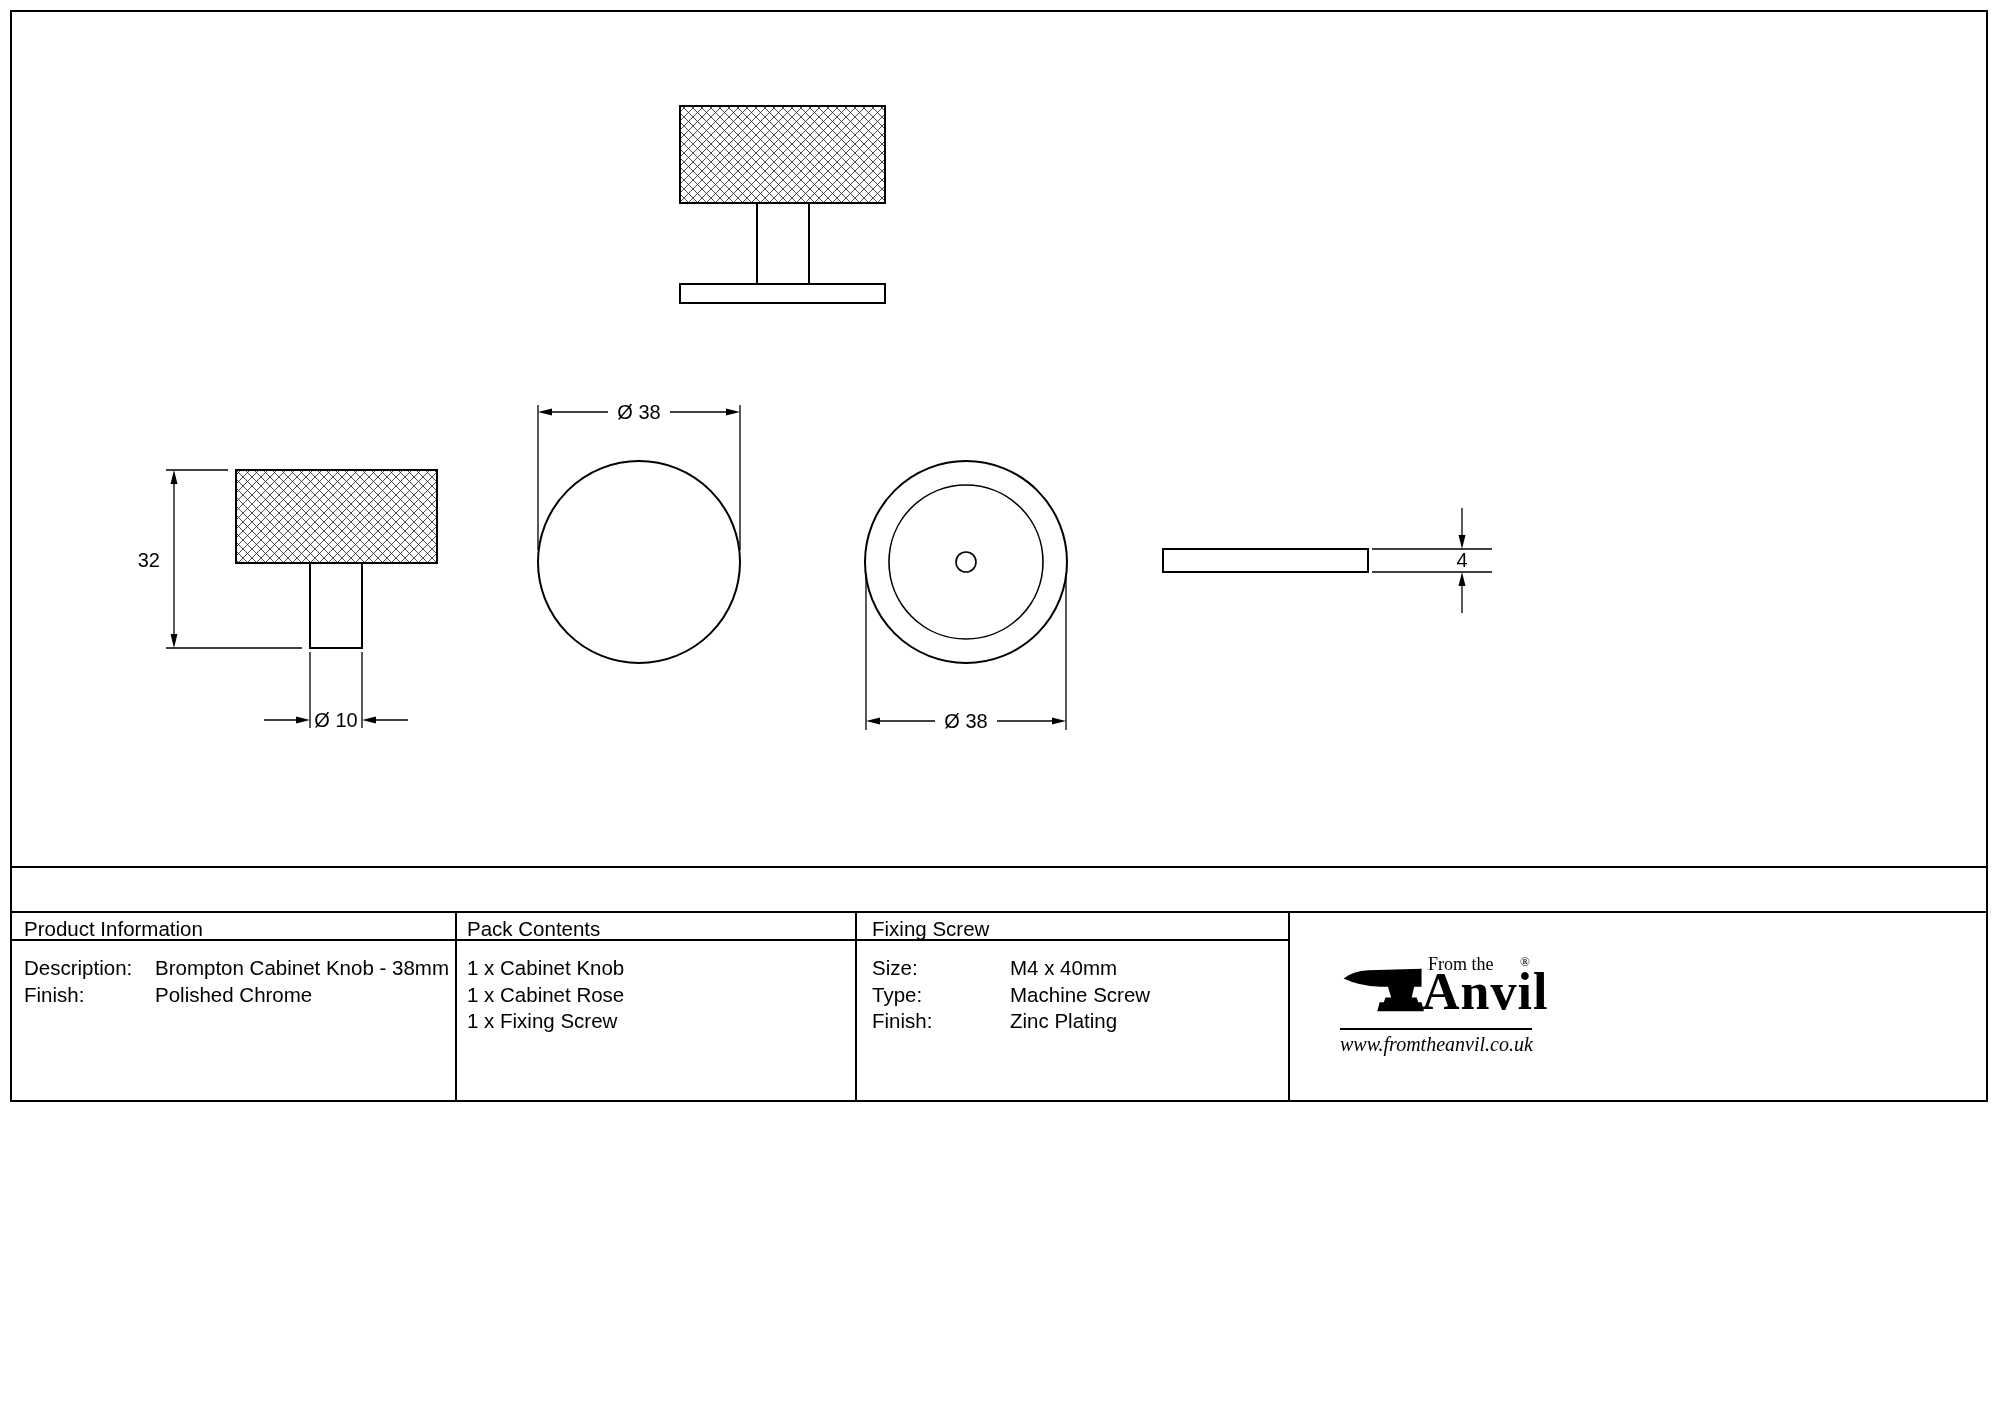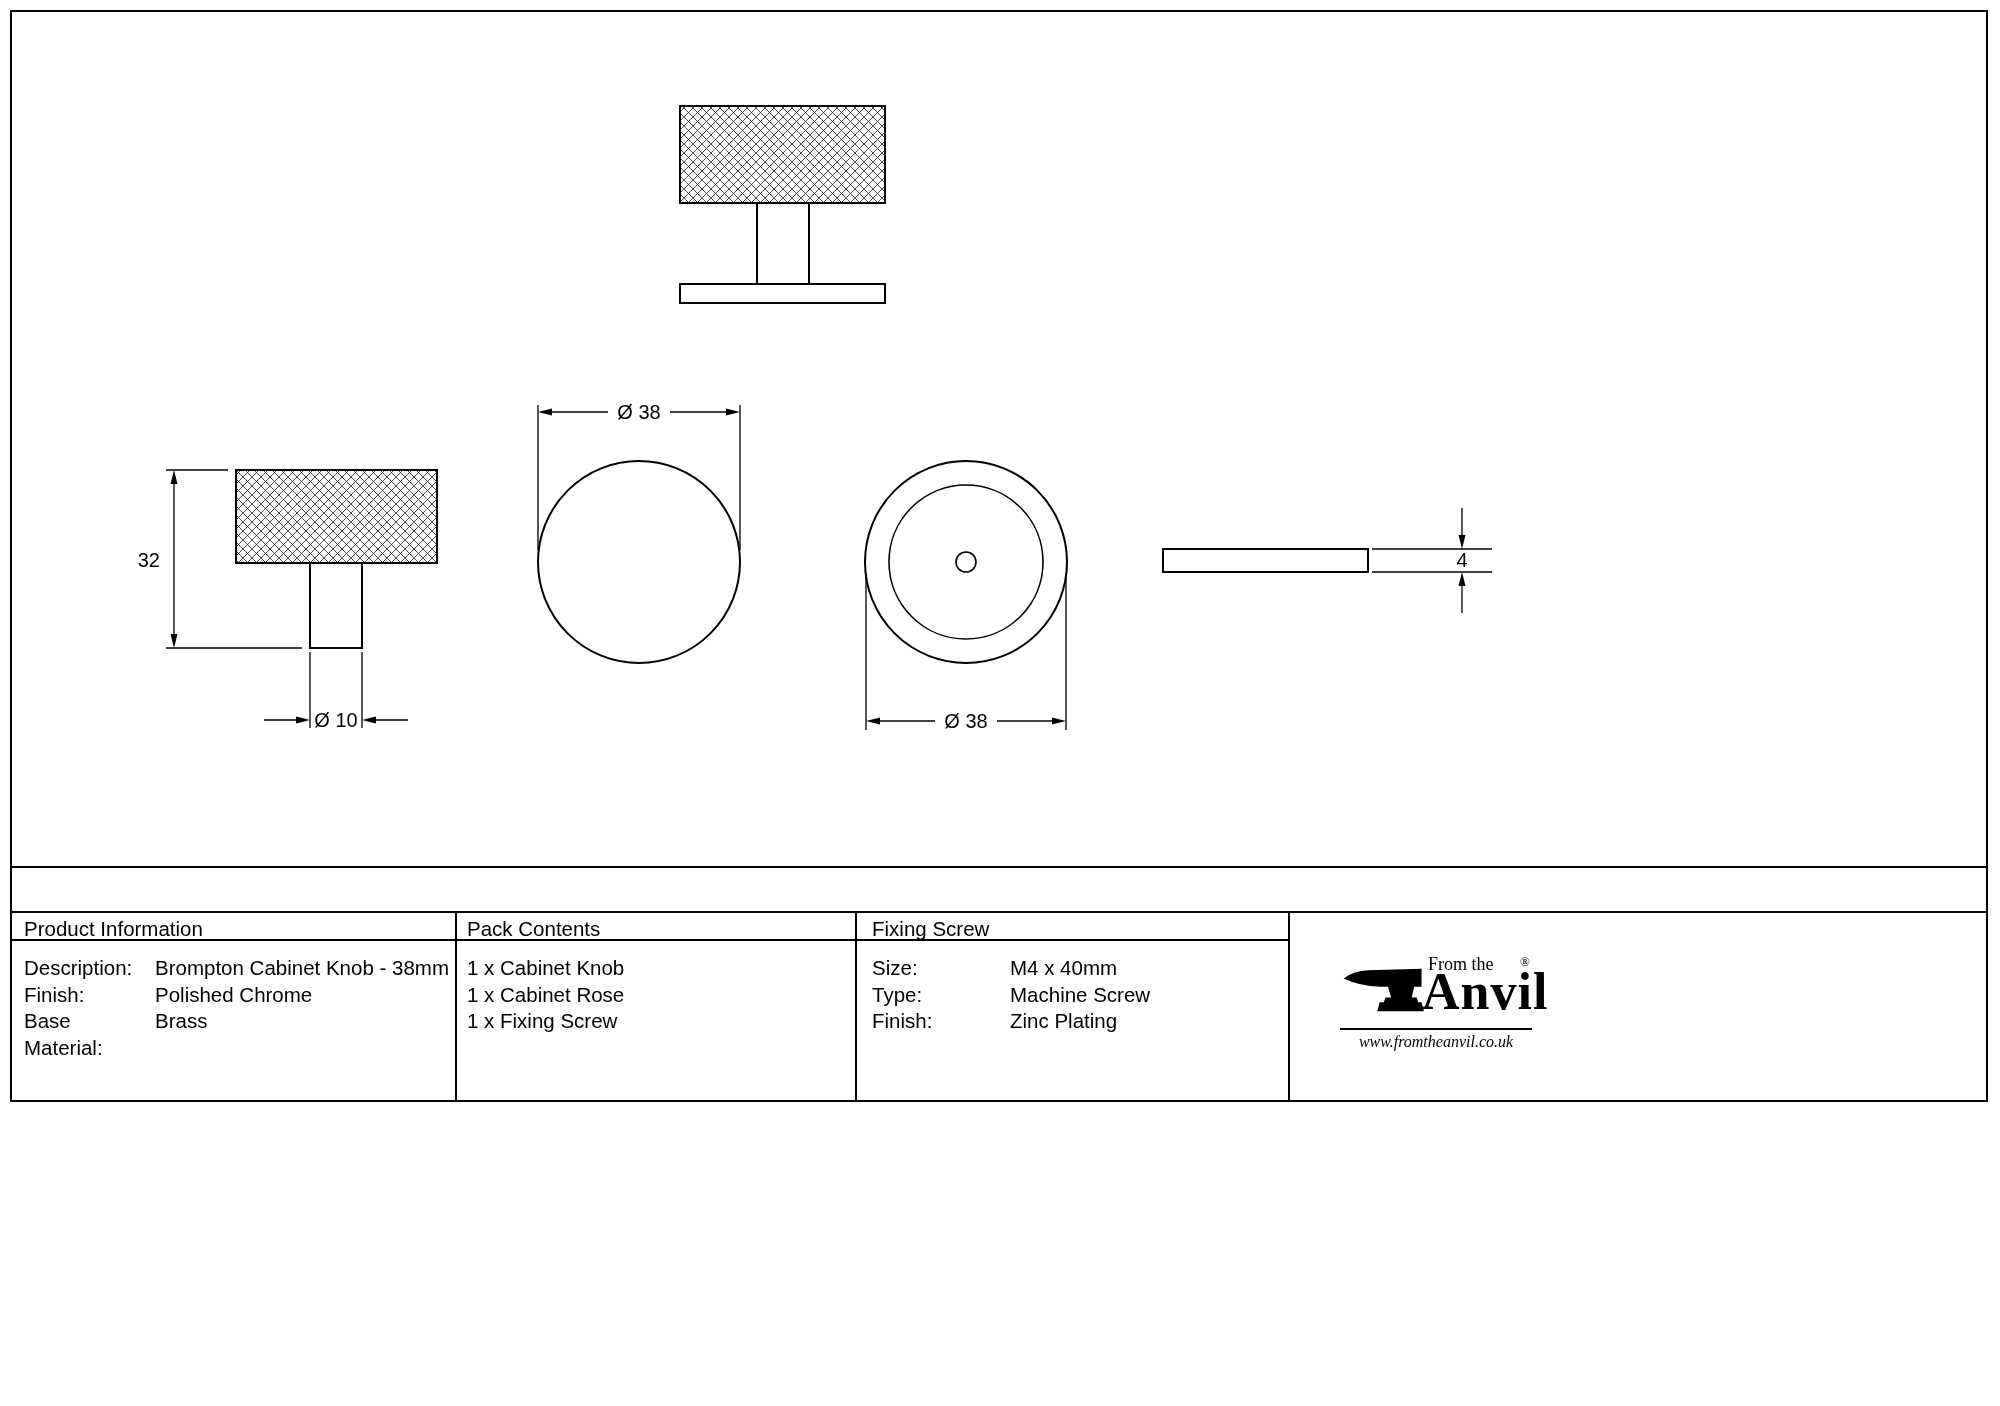--- a/index.html
+++ b/index.html
@@ -26,21 +26,21 @@
   .lbl1 { width:131px; flex:none; }
   .lbl3 { width:138px; flex:none; }
 
   
   .logo { position:absolute; left:1340px; top:952px; width:196px; height:114px; }
   .anvil-svg   { position:absolute; left:2px; top:8px; }
   .logo-fromthe{ position:absolute; left:88px; top:2px;  font-family:"Liberation Serif", serif; font-size:18px; }
   .logo-anvil  { position:absolute; left:82px; top:14px; font-family:"Liberation Serif", serif; font-weight:bold; font-size:52px; line-height:1; letter-spacing:1px; }
   .logo-reg    { position:absolute; left:180px; top:2px; font-family:"Liberation Serif", serif; font-size:13px; }
   .logo-rule   { position:absolute; left:0;  top:76px; width:192px; height:2px; background:#000; }
-  .logo-site   { position:absolute; left:0;  top:81px; width:192px; text-align:center; font-family:"Liberation Serif", serif; font-style:italic; font-size:16px; }
+  .logo-site   { position:absolute; left:0;  top:81px; width:192px; text-align:center; font-family:"Liberation Serif", serif; font-style:italic; font-size:20px; }
 </style>
 </head>
 <body>
 
 <div class="page">
 
   <svg class="drawing-svg" width="2000" height="880" viewBox="0 0 2000 880">
     <defs>
       <pattern id="knurl" patternUnits="userSpaceOnUse" width="9" height="9">
         <path d="M0,0 L9,9 M0,9 L9,0" stroke="#222" stroke-width="0.8" fill="none"></path>
@@ -130,24 +130,20 @@
 
   <div class="cell" style="left:24px; width:425px;">
     <div class="row">
       <span class="lbl1">Description:</span>
       <span>Brompton Cabinet Knob - 38mm</span>
     </div>
     <div class="row">
       <span class="lbl1">Finish:</span>
       <span>Polished Chrome</span>
     </div>
-    <div class="row">
-      <span class="lbl1">Base Material:</span>
-      <span>Brass</span>
-    </div>
   </div>
 
   <div class="cell" style="left:467px; width:380px;">
     <div>1 x Cabinet Knob</div>
     <div>1 x Cabinet Rose</div>
     <div>1 x Fixing Screw</div>
   </div>
 
   <div class="cell" style="left:872px; width:410px;">
     <div class="row">

